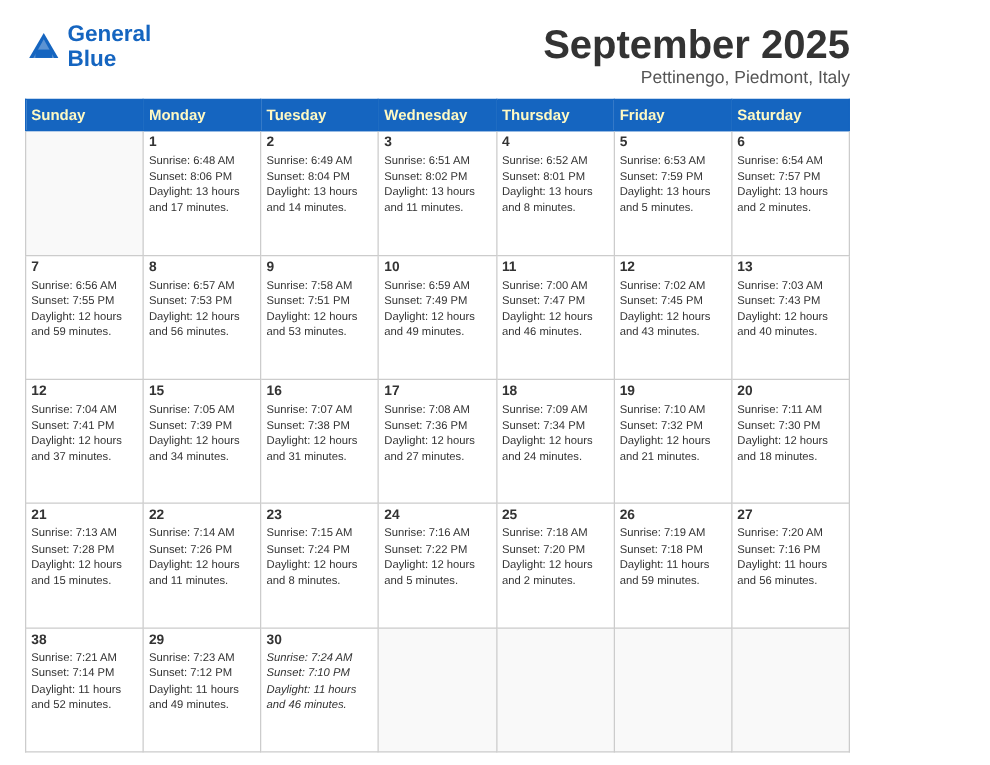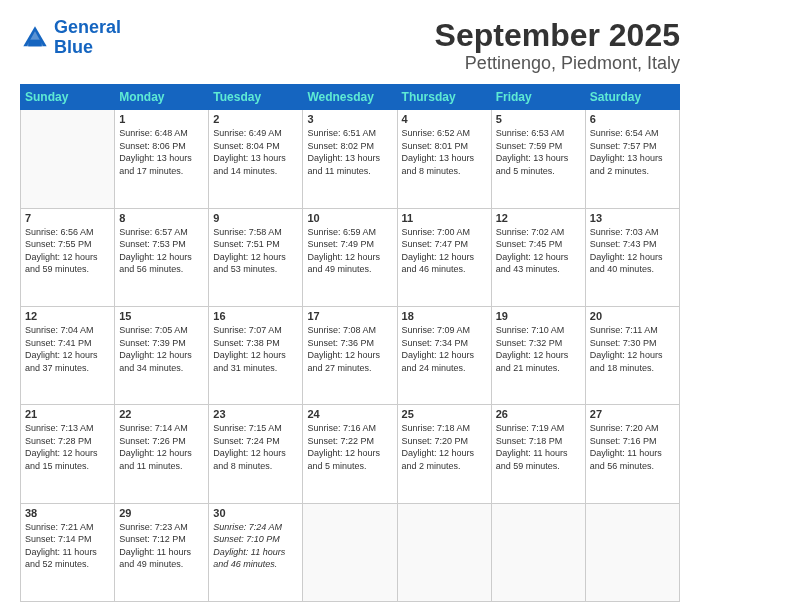--- a/index.html
+++ b/index.html
@@ -42,31 +42,31 @@
     .title-block {
       text-align: right;
     }
     .month-title {
       font-size: 32px;
       font-weight: bold;
       color: #333;
       line-height: 1.1;
     }
     .location {
-      font-size: 18px;
+      font-size: 14px;
       color: #555;
     }
     .calendar {
       width: 100%;
       border-collapse: collapse;
       flex: 1;
     }
     .calendar th {
       background: #1565c0;
-      color: #5eead4;
+      color: #fef9c3;
       font-size: 12px;
       font-weight: bold;
       padding: 5px 4px;
       text-align: left;
       border: 1px solid #1565c0;
     }
     .calendar td {
       border: 1px solid #ccc;
       vertical-align: top;
       padding: 3px 4px;

